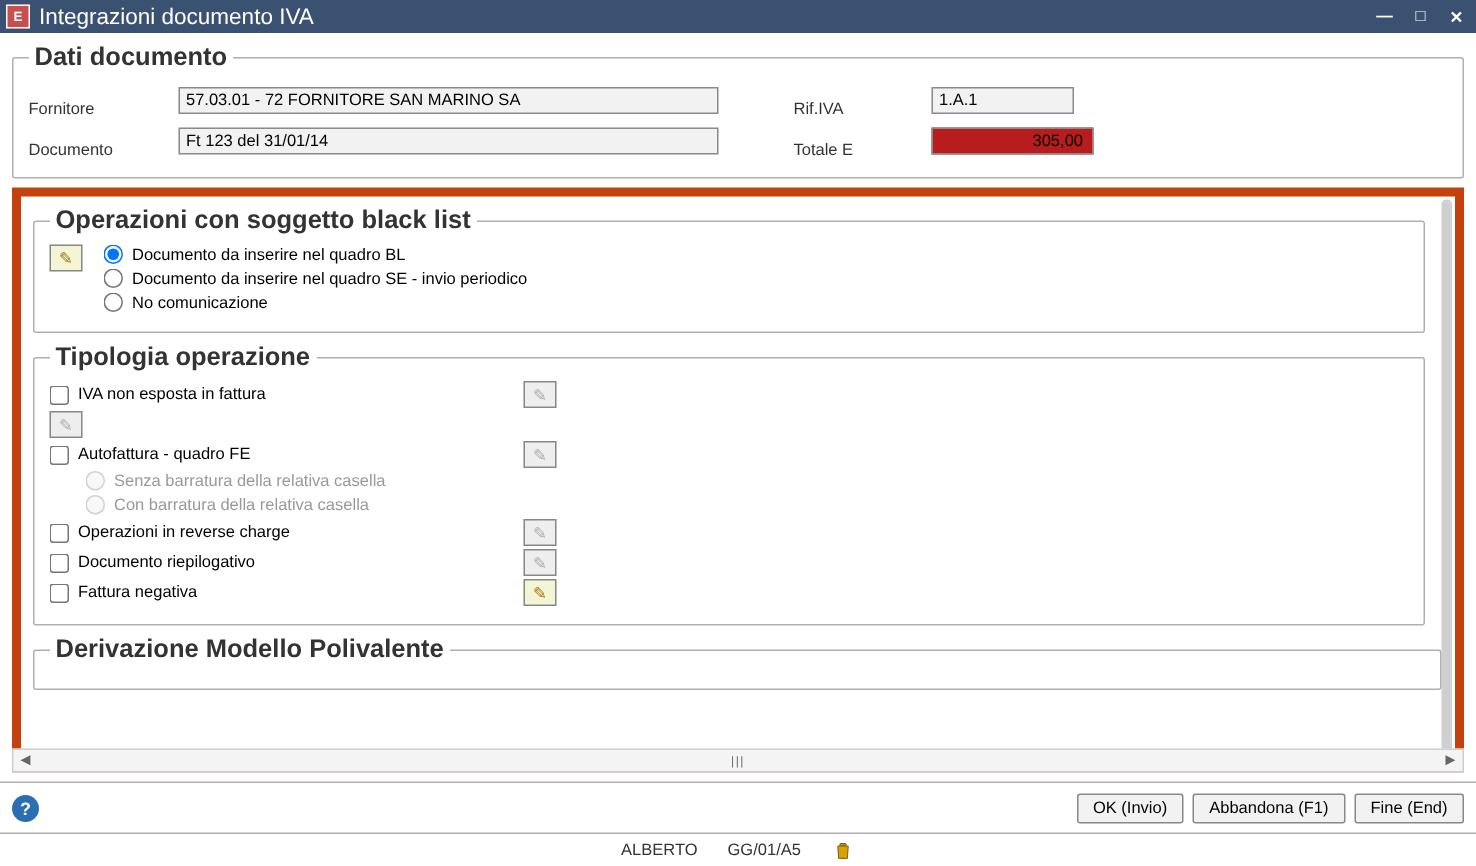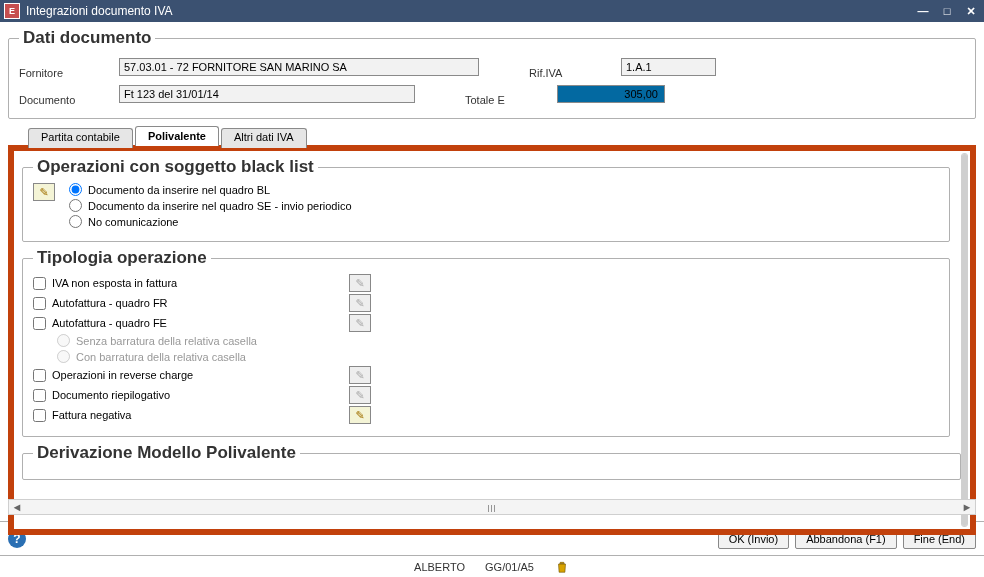--- a/index.html
+++ b/index.html
@@ -1,31 +1,31 @@
 <!DOCTYPE html>
 <html><head>
 <meta charset="utf-8">
 <style>
   * { box-sizing: border-box; margin: 0; padding: 0; font-family: Tahoma, Verdana, sans-serif; font-size: 11px; }
   body { background: #ffffff; color: #000; width: 984px; height: 577px; overflow: hidden; }
   .titlebar { background: #3b5171; color: #fff; height: 22px; display: flex; align-items: center; padding: 0 4px; }
   .titlebar .app-icon { width: 16px; height: 16px; background: #c64f4f; border: 1px solid #fff; margin-right: 6px; display: flex; align-items: center; justify-content: center; font-size: 9px; font-weight: bold; }
-  .titlebar .title { flex: 1; font-size: 12px; }
+  .titlebar .title { flex: 1; font-size: 15px; }
   .titlebar .win-btns { display: flex; gap: 6px; }
   .titlebar .win-btn { width: 18px; height: 14px; display: flex; align-items: center; justify-content: center; cursor: pointer; font-size: 11px; font-weight: bold; }
   .content { padding: 6px 8px; height: 499px; position: relative; }
   fieldset { border: 1px solid #b0b0b0; border-radius: 2px; padding: 6px 10px 10px 10px; margin-bottom: 6px; position: relative; }
   legend { font-weight: bold; padding: 0 4px; color: #333; font-size: 17px; }
   .row { display: flex; align-items: center; margin-bottom: 2px; gap: 6px; }
   .lbl { color: #333; margin-top: 13px; }
   .lbl-w { width: 78px; }
   .val-box { border: 1px solid #8a8a8a; background: #f2f2f2; padding: 1px 4px; height: 18px; display: flex; align-items: center; margin-left: 16px; }
-  .val-box-editable { background: #0369a1; padding-left: 34px; }
+  .val-box-editable { background: #b91c1c; padding-left: 34px; }
   .fornitore-val { width: 360px; }
-  .doc-val { width: 296px; }
+  .doc-val { width: 360px; }
   .rif-lbl { width: 70px; margin-left: 44px; }
   .rif-val { width: 95px; }
   .tot-val { width: 108px; justify-content: flex-end; padding-right: 6px; }
   .tabs-wrap { position: relative; margin-top: 6px; height: 410px; }
   .tabs { display: flex; position: relative; top: 1px; z-index: 2; margin-left: 20px; }
   .tab { border: 1px solid #8a8a8a; border-bottom: none; padding: 2px 12px 3px 12px; background: #e6e6e6; border-radius: 3px 3px 0 0; margin-right: 2px; cursor: pointer; }
   .tab.active { background: #fff; font-weight: bold; position: relative; top: 0px; padding-top: 3px; padding-bottom: 4px; z-index: 3; }
   .tab:not(.active) { position: relative; top: 2px; }
   .tab-body { border: 6px solid #c2410c; height: 390px; padding: 6px 8px; background: #fff; position: relative; }
   .scroll-track { position: absolute; right: 2px; top: 2px; bottom: 2px; width: 7px; background: #e9e9e9; border: 1px solid #d0d0d0; border-radius: 3px; }
@@ -81,25 +81,20 @@
     </div>
     <div class="row">
       <span class="lbl lbl-w">Documento</span>
       <div class="val-box doc-val">Ft 123 del 31/01/14</div>
       <span class="lbl rif-lbl">Totale  E</span>
       <div class="val-box val-box-editable tot-val">305,00</div>
     </div>
   </fieldset>
 
   <div class="tabs-wrap">
-    <div class="tabs">
-      <div class="tab">Partita contabile</div>
-      <div class="tab active">Polivalente</div>
-      <div class="tab">Altri dati IVA</div>
-    </div>
     <div class="tab-body">
       <div class="scroll-track">
         <div class="scroll-thumb"></div>
       </div>
 
       <fieldset style="margin-right:12px;">
         <legend>Operazioni con soggetto black list</legend>
         <div class="blacklist-row">
           <div class="edit-btn">
             <span>✎</span>
@@ -128,24 +123,20 @@
           <div class="check-label tipologia-text-col">
             <input type="checkbox" style="">
             <span>IVA non esposta in fattura</span>
           </div>
           <div class="edit-btn disabled">
               <span>✎</span>
             </div>
         </div>
 
         <div class="tipologia-row">
-          <div class="check-label tipologia-text-col">
-            <input type="checkbox" style="">
-            <span>Autofattura - quadro FR</span>
-          </div>
           <div class="edit-btn disabled">
               <span>✎</span>
             </div>
         </div>
 
         <div class="tipologia-row">
           <div class="check-label tipologia-text-col">
             <input type="checkbox" style="">
             <span>Autofattura - quadro FE</span>
           </div>

